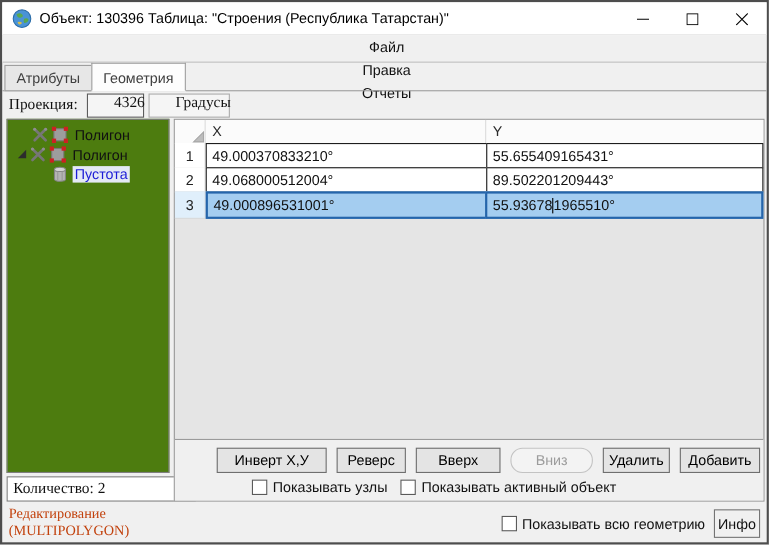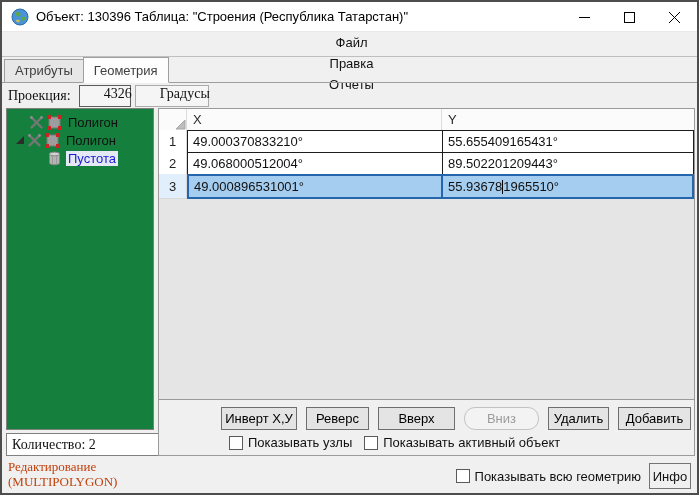--- a/index.html
+++ b/index.html
@@ -25,21 +25,21 @@
   .tab{position:relative;z-index:2;padding:3px 10px 4px 10px;border:1px solid #9f9f9f;margin-right:-1px;
     background:#e7e7e7;color:#404040;}
   .tab.active{background:#fdfdfd;border-bottom:1px solid #fdfdfd;padding-top:5px;}
   
   .projrow{position:absolute;left:0;top:81px;right:0;height:25px;display:flex;align-items:center;
     padding-left:6px;font-family:"Liberation Serif",serif;font-size:14px;}
   .combo{height:22px;display:flex;align-items:flex-start;background:#f5f5f5;padding:0 24px;}
   .combo.epsg{margin-left:8px;border:1px solid #5c5c5c;width:52px;justify-content:space-between;}
   .combo.units{margin-left:4px;border:1px solid #ababab;width:74px;justify-content:space-between;}
   
-  .tree-panel{position:absolute;left:4px;top:106px;width:148px;height:322px;background:#15803d;border:1px solid #7f7f7f;padding-top:4px;}
+  .tree-panel{position:absolute;left:4px;top:106px;width:148px;height:322px;background:#4d7c0f;border:1px solid #7f7f7f;padding-top:4px;}
   .tree-row{height:18px;display:flex;align-items:center;}
   .tree-row .cell-exp{width:14px;margin-left:6px;display:flex;justify-content:center;}
   .tree-row .cell-icon{width:18px;display:flex;justify-content:center;}
   .tree-row .lbl{margin-left:3px;padding:0 2px;white-space:nowrap;}
   .tree-row.selected .lbl{color:#1b1bd6;background:#e4e9f5;}
   .count-box{position:absolute;left:4px;top:431px;width:172px;height:23px;background:#fff;border:1px solid #7f7f7f;
     font-family:"Liberation Serif",serif;font-size:14px;display:flex;align-items:center;padding-left:5px;}
   
   .table-group{position:absolute;left:156px;top:106px;width:537px;height:348px;border:1px solid #9a9a9a;background:#e5e5e5;}
   .thead{display:flex;height:22px;background:#fbfbfb;border-bottom:1px solid #c6c6c6;}
@@ -57,21 +57,21 @@
   .trow.selected{height:25px;}
   .trow.selected .num{background:#e0effb;}
   .trow.selected .cell{background:#a4cdf0;border:2px solid #2565ab;}
   .trow.selected .cell.y{margin-left:-2px;text-align:center;}
   .caret{display:inline-block;width:1px;height:14px;background:#000;vertical-align:-2px;}
   
   .bottom-bar{position:absolute;left:0;right:0;bottom:0;height:56px;background:#f0f0f0;border-top:1px solid #9a9a9a;}
   .btn-row{display:flex;justify-content:flex-end;gap:9px;padding:7px 3px 0 0;}
   .pbtn{height:23px;display:flex;align-items:center;justify-content:center;background:#e4e4e4;
     border:1px solid #6f6f6f;color:#000;}
-  .pbtn.invert{width:76px;}.pbtn.reverse{width:63px;}.pbtn.up{width:77px;}
+  .pbtn.invert{width:100px;}.pbtn.reverse{width:63px;}.pbtn.up{width:77px;}
   .pbtn.down{width:75px;background:#f3f3f3;border-color:#c3c3c3;color:#9c9c9c;border-radius:11px;}
   .pbtn.del{width:61px;}.pbtn.add{width:73px;}
   .chk-row{display:flex;align-items:center;gap:12px;margin:5px 0 0 70px;}
   .chk{display:flex;align-items:center;gap:5px;}
   .chk .box{width:14px;height:14px;background:#fff;border:1px solid #5a5a5a;flex:none;}
   
   .status-left{position:absolute;left:6px;top:457px;font-family:"Liberation Serif",serif;font-size:13px;
     color:#c2410c;line-height:15px;}
   .status-right{position:absolute;right:6px;top:461px;display:flex;align-items:center;gap:8px;}
   .info-btn{height:26px;width:42px;display:flex;align-items:center;justify-content:center;

